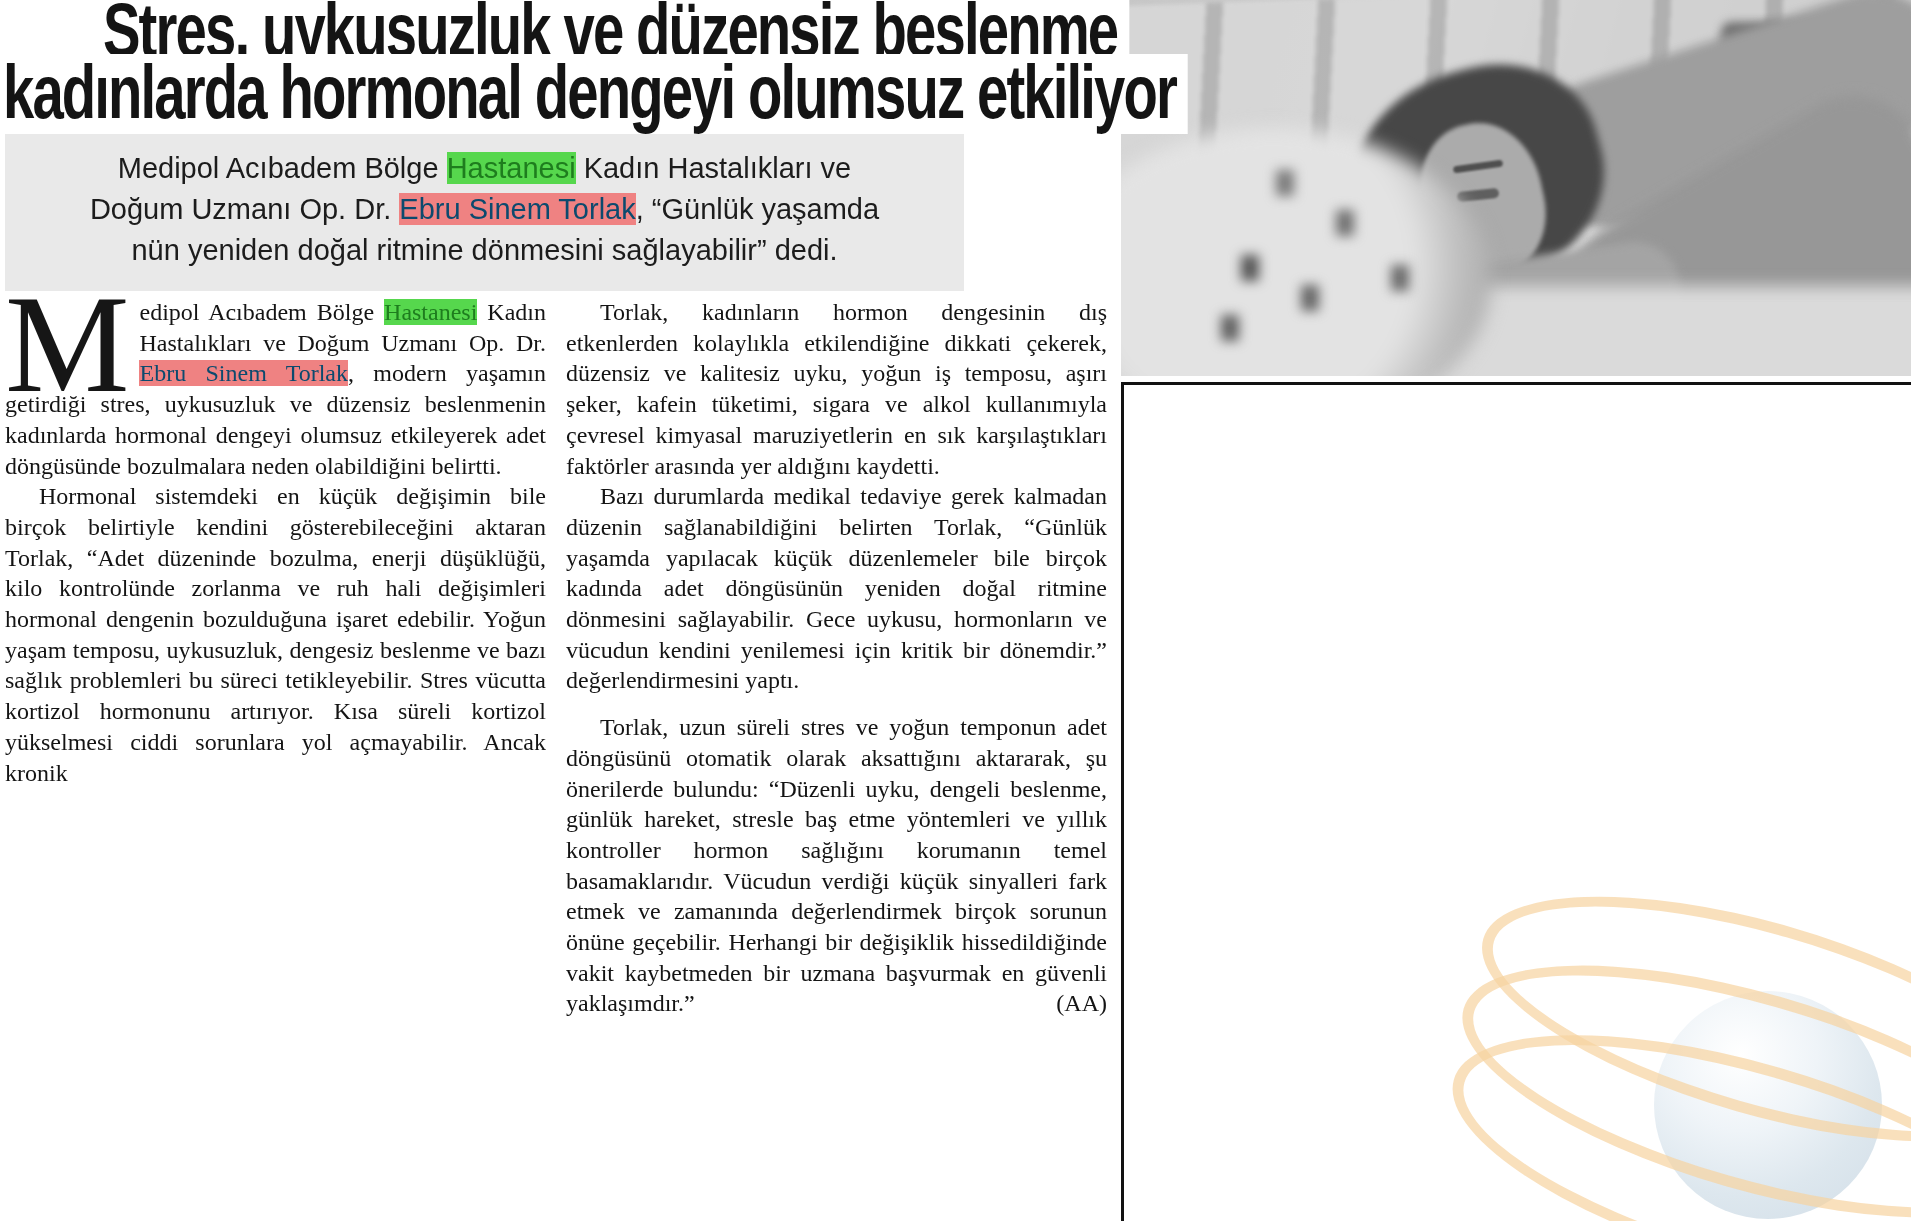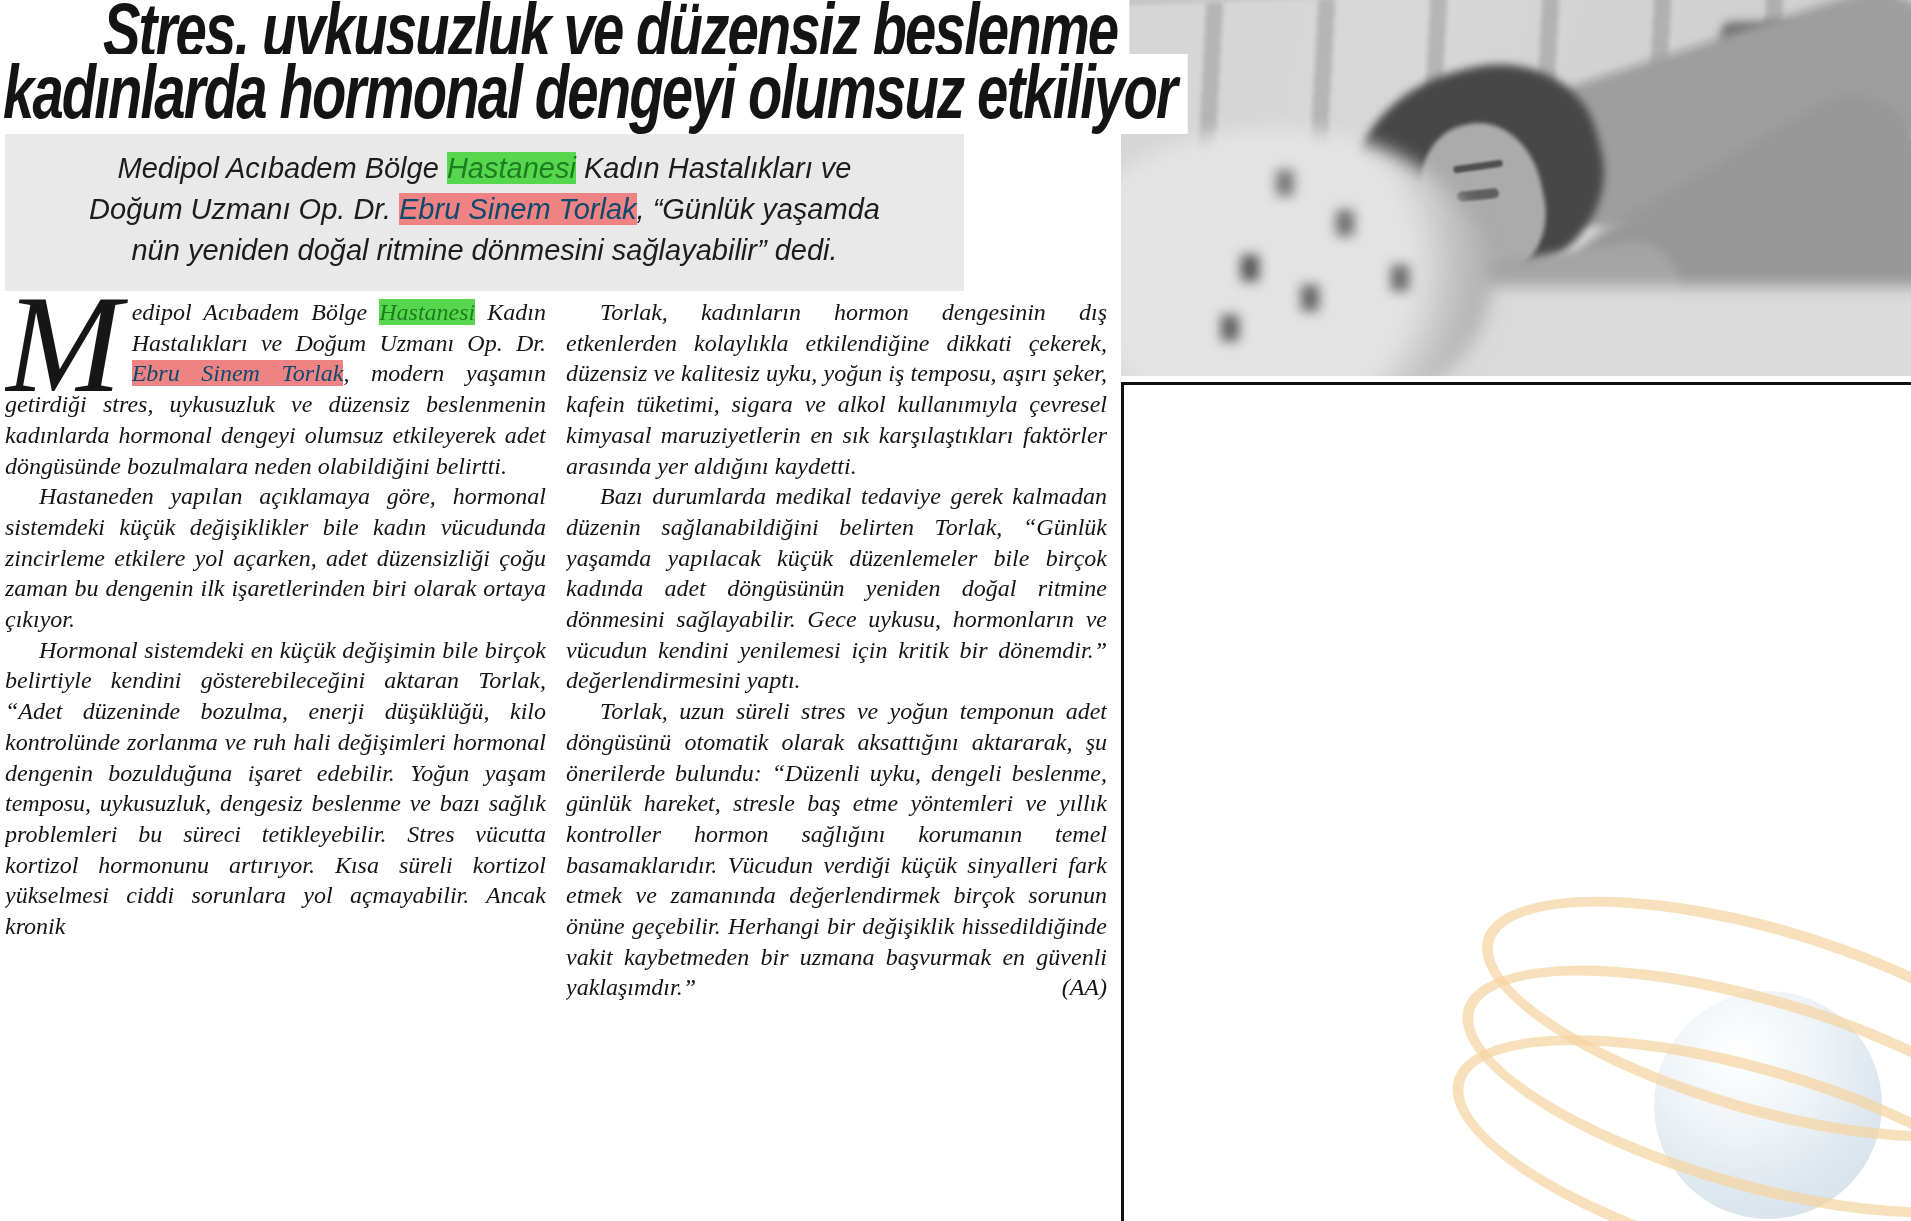--- a/index.html
+++ b/index.html
@@ -1,17 +1,17 @@
 <!DOCTYPE html>
 <html><head>
 <meta charset="utf-8">
 <style>
   html,body{margin:0;padding:0;background:#fff;}
   .page{position:relative;width:1911px;height:1221px;background:#fff;overflow:hidden;
-        font-family:"Liberation Serif",serif;color:#161616;font-style:italic;}
+        font-family:"Liberation Serif",serif;color:#161616;}
 
   
   .hl-line{position:absolute;white-space:nowrap;font-family:"Liberation Sans",sans-serif;
            font-weight:bold;color:#141414;background:#fff;line-height:1;
            font-size:76px;letter-spacing:-2.5px;transform:scaleX(0.74);transform-origin:left top;
            padding:0 16px 4px 4px;z-index:5;}
   .hl-1{left:100px;top:-8px;}
   .hl-2{left:0px;top:54px;}
 
   
@@ -22,21 +22,21 @@
   .hl-red{background:#ef8282;color:#0c4a6e;}
 
   
   .col{position:absolute;top:297px;width:541px;height:924px;overflow:hidden;
        font-size:24px;line-height:30.7px;text-align:justify;color:#141414;}
   .col-left{left:5px;}
   .col-right{left:566px;}
   .col p{margin:0;text-indent:34px;}
   .col p.first,.col p.noindent{text-indent:0;}
   .dropcap{float:left;font-size:140px;line-height:86px;padding:4px 10px 0 0;color:#161616;}
-  .col p.last{position:relative;}
+  .col p.last{position:relative;margin-top:16px;}
   .credit{position:absolute;right:0;bottom:0;}
 
   
   .photo{position:absolute;left:1121px;top:0;width:790px;height:376px;overflow:hidden;background:#b5b5b5;z-index:1;}
   .photo div{position:absolute;}
   .ph-bg{inset:0;background:linear-gradient(105deg,#c6c6c6 0%,#cfcfcf 35%,#a8a8a8 62%,#8d8d8d 100%);}
   .ph-headboard{left:-10px;top:-8px;width:105%;height:210px;
         background:repeating-linear-gradient(93deg,#d9d9d9 0 95px,#b2b2b2 95px 112px);
         opacity:.85;filter:blur(2px);transform:skewY(-2deg);}
   .ph-lamp{right:55px;top:22px;width:135px;height:145px;background:#6e6e6e;border-radius:10px 10px 16px 16px;filter:blur(5px);}
@@ -102,21 +102,20 @@
   <div class="hl-line hl-2">kadınlarda hormonal dengeyi olumsuz etkiliyor</div>
 
   <div class="lede">
       <div><span>Medipol Acıbadem Bölge </span><span class="hl-green">Hastanesi</span><span> Kadın Hastalıkları ve</span></div>
       <div><span>Doğum Uzmanı Op. Dr. </span><span class="hl-red">Ebru Sinem Torlak</span><span>, “Günlük yaşamda</span></div>
       <div><span>nün yeniden doğal ritmine dönmesini sağlayabilir” dedi.</span></div>
     </div>
 
   <div class="col col-left">
       <p class="first"><span class="dropcap">M</span><span>edipol Acıbadem Bölge </span><span class="hl-green">Hastanesi</span><span> Kadın Hastalıkları ve Doğum Uzmanı Op. Dr. </span><span class="hl-red">Ebru Sinem Torlak</span><span>, modern yaşamın getirdiği stres, uykusuzluk ve düzensiz beslenmenin kadınlarda hormonal dengeyi olumsuz etkileyerek adet döngüsünde bozulmalara neden olabildiğini belirtti.</span></p>
-      <p><span>Hastaneden yapılan açıklamaya göre, hormonal sistemdeki küçük değişiklikler bile kadın vücudunda zincirleme etkilere yol açarken, adet düzensizliği çoğu zaman bu dengenin ilk işaretlerinden biri olarak ortaya çıkıyor.</span></p>
       <p><span>Hormonal sistemdeki en küçük değişimin bile birçok belirtiyle kendini gösterebileceğini aktaran Torlak, “Adet düzeninde bozulma, enerji düşüklüğü, kilo kontrolünde zorlanma ve ruh hali değişimleri hormonal dengenin bozulduğuna işaret edebilir. Yoğun yaşam temposu, uykusuzluk, dengesiz beslenme ve bazı sağlık problemleri bu süreci tetikleyebilir. Stres vücutta kortizol hormonunu artırıyor. Kısa süreli kortizol yükselmesi ciddi sorunlara yol açmayabilir. Ancak kronik</span></p>
     </div>
   <div class="col col-right">
       <p><span>Torlak, kadınların hormon dengesinin dış etkenlerden kolaylıkla etkilendiğine dikkati çekerek, düzensiz ve kalitesiz uyku, yoğun iş temposu, aşırı şeker, kafein tüketimi, sigara ve alkol kullanımıyla çevresel kimyasal maruziyetlerin en sık karşılaştıkları faktörler arasında yer aldığını kaydetti.</span></p>
       <p><span>Bazı durumlarda medikal tedaviye gerek kalmadan düzenin sağlanabildiğini belirten Torlak, “Günlük yaşamda yapılacak küçük düzenlemeler bile birçok kadında adet döngüsünün yeniden doğal ritmine dönmesini sağlayabilir. Gece uykusu, hormonların ve vücudun kendini yenilemesi için kritik bir dönemdir.” değerlendirmesini yaptı.</span></p>
       <p class="last"><span>Torlak, uzun süreli stres ve yoğun temponun adet döngüsünü otomatik olarak aksattığını aktararak, şu önerilerde bulundu: “Düzenli uyku, dengeli beslenme, günlük hareket, stresle baş etme yöntemleri ve yıllık kontroller hormon sağlığını korumanın temel basamaklarıdır. Vücudun verdiği küçük sinyalleri fark etmek ve zamanında değerlendirmek birçok sorunun önüne geçebilir. Herhangi bir değişiklik hissedildiğinde vakit kaybetmeden bir uzmana başvurmak en güvenli yaklaşımdır.”</span><span class="credit">(AA)</span></p>
     </div>
 
 </div>
 

